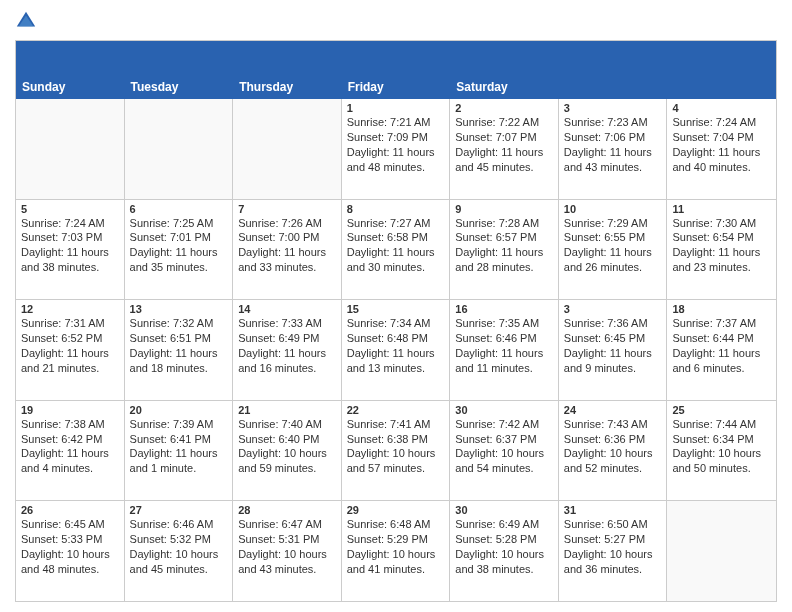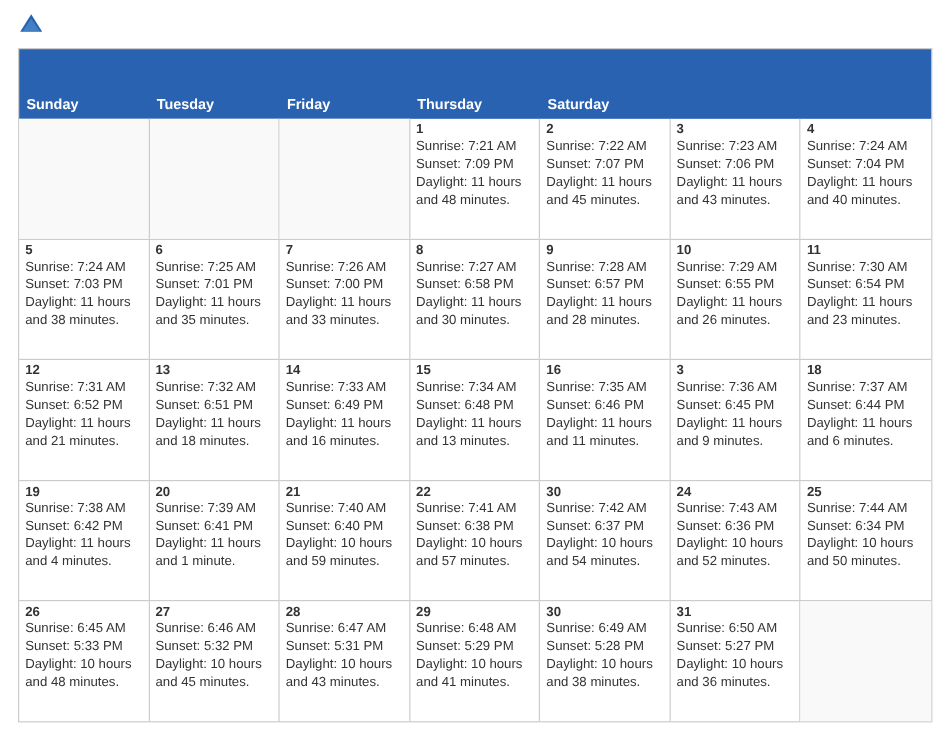--- a/index.html
+++ b/index.html
@@ -132,22 +132,22 @@
     <div class="title-block">
       <div class="month-title"></div>
       <div class="location"></div>
     </div>
   </div>
 
   <div class="calendar">
     <div class="day-headers">
     <div class="day-header">Sunday</div>
         <div class="day-header">Tuesday</div>
+        <div class="day-header">Thursday</div>
         <div class="day-header">Friday</div>
-        <div class="day-header">Thursday</div>
         <div class="day-header">Saturday</div>
       </div>
     <div class="weeks">
     <div class="week-row">
           <div class="day-cell empty"></div>
           <div class="day-cell empty"></div>
           <div class="day-cell empty"></div>
           <div class="day-cell">
             <span class="day-num">1</span>
             <div class="day-info">Sunrise: 7:21 AM<br>Sunset: 7:09 PM<br>Daylight: 11 hours<br>and 48 minutes.</div>

